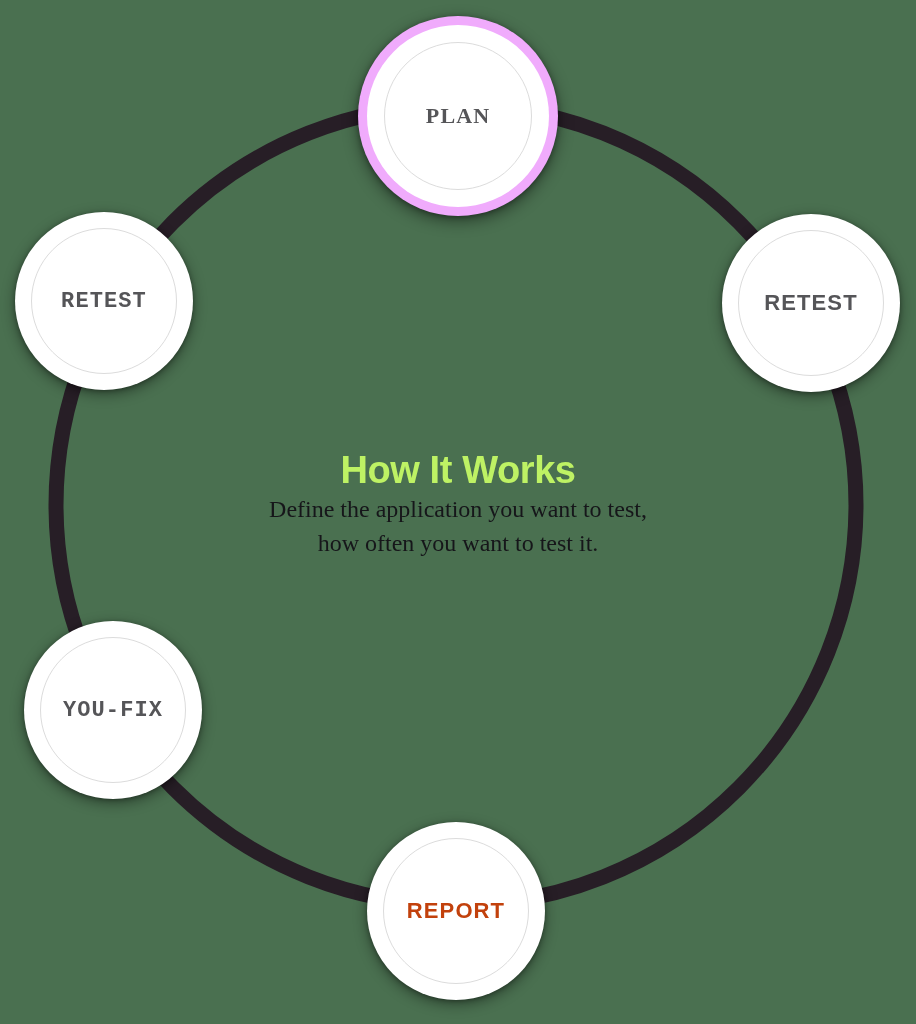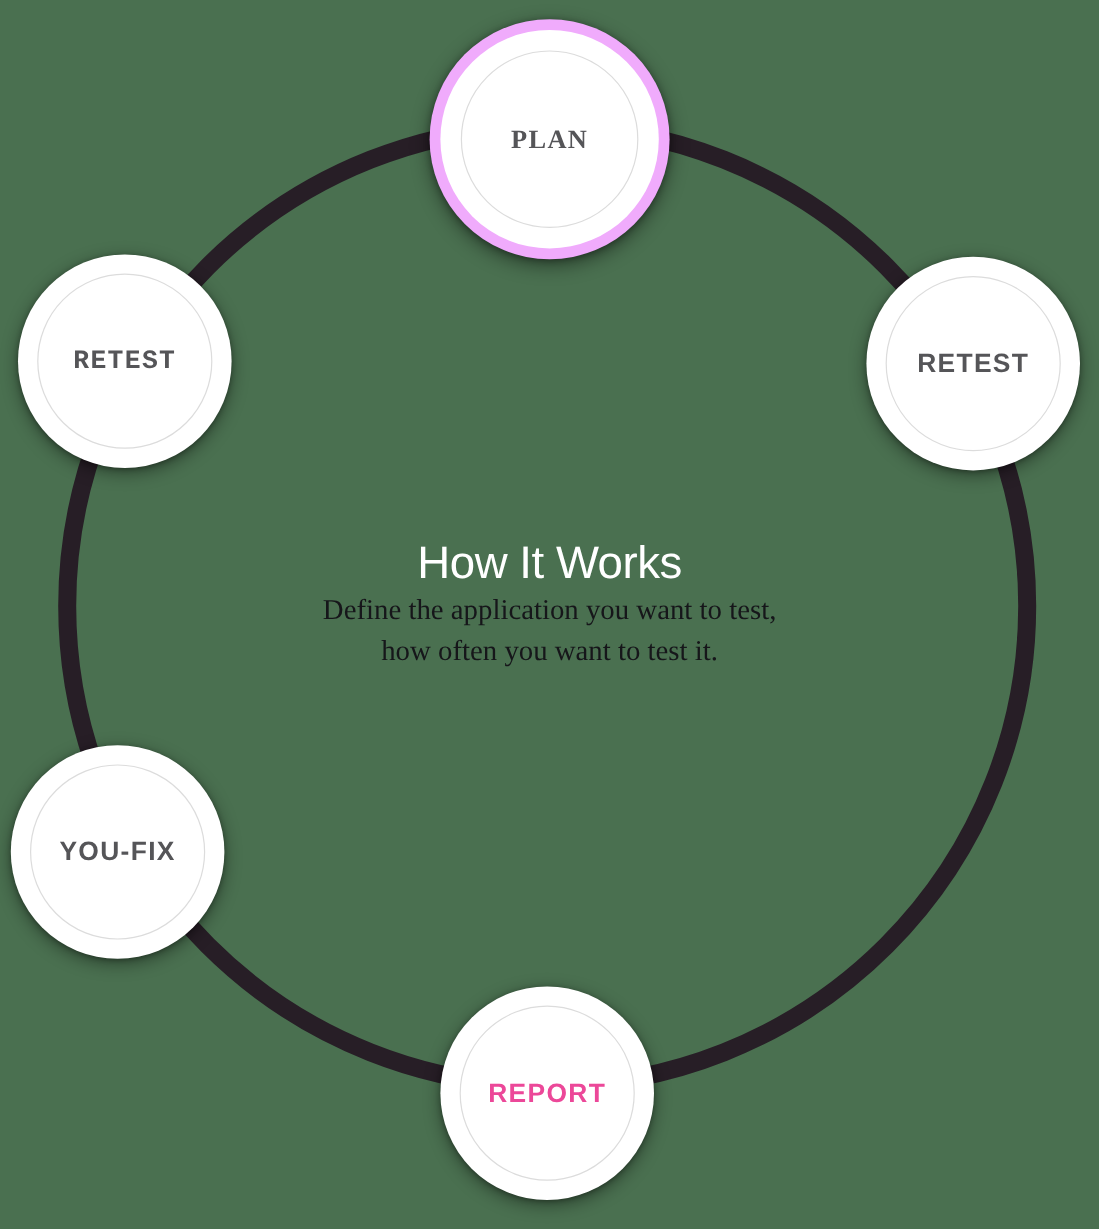--- a/index.html
+++ b/index.html
@@ -36,22 +36,22 @@
     position: absolute;
     left: 50%;
     top: 505px;
     transform: translate(-50%, -50%);
     width: 420px;
     text-align: center;
     z-index: 4;
   }
   .center-title {
     font-size: 38px;
-    font-weight: 400;
-    color: #ffffff;
+    font-weight: 700;
+    color: #bef264;
     letter-spacing: -0.4px;
     line-height: 1.1;
     margin: 0 0 0 0;
   }
   .center-desc {
     font-size: 24px;
     font-weight: 400;
     color: #16161a;
     line-height: 1.42;
     margin: 0;
@@ -148,24 +148,24 @@
   </div>
 
   <div class="node standard" id="node-scope" style="width: 178px; height: 178px; left: 722px; top: 214px;">
     <span class="inner-ring"></span>
     <span class="node-label" style="color: rgb(85, 85, 88);">RETEST</span>
   </div>
 
 
   <div class="node standard" id="node-report" style="width: 178px; height: 178px; left: 367px; top: 822px;">
     <span class="inner-ring"></span>
-    <span class="node-label" style="color: #ec4899;">REPORT</span>
+    <span class="node-label" style="color: #c2410c;">REPORT</span>
   </div>
 
-  <div class="node standard" id="node-you-fix" style="width: 178px; height: 178px; left: 9px; top: 621px;">
+  <div class="node standard" id="node-you-fix" style="width: 178px; height: 178px; left: 24px; top: 621px; font-family: Liberation Mono, monospace;">
     <span class="inner-ring"></span>
     <span class="node-label" style="color: rgb(85, 85, 88);">YOU-FIX</span>
   </div>
 
   <div class="node standard" id="node-retest" style="width: 178px; height: 178px; left: 15px; top: 212px; font-family: Liberation Mono, monospace;">
     <span class="inner-ring"></span>
     <span class="node-label" style="color: rgb(85, 85, 88);">RETEST</span>
   </div>
 
 </div>

